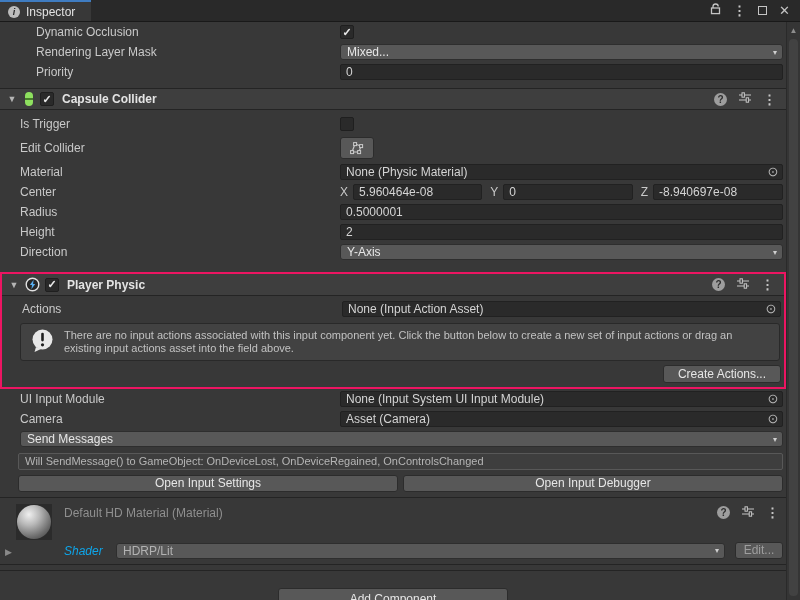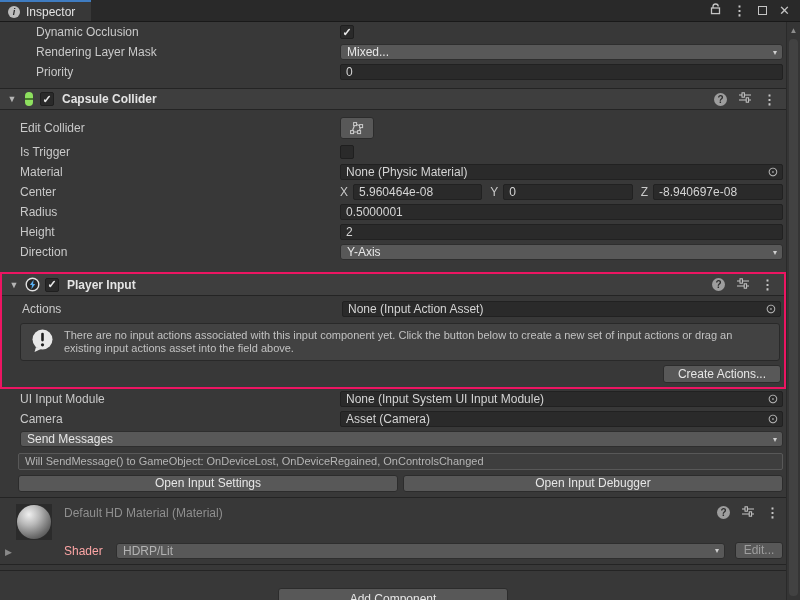--- a/index.html
+++ b/index.html
@@ -77,21 +77,21 @@
 
   
   .mat-section{position:relative;padding:6px 0 5px 0;display:flex;border-top:1px solid #242424;}
   .mat-thumb{width:36px;height:36px;margin-left:16px;background:#2b2b2b;position:relative;flex:none;}
   .sphere{position:absolute;inset:1px;border-radius:50%;
        background:radial-gradient(circle at 35% 28%, #efefef 0%, #b9b9b9 32%, #6a6a6a 70%, #343434 100%);}
   .mat-main{flex:1;margin:0 3px 0 12px;display:flex;flex-direction:column;gap:21px;min-width:0;}
   .mat-title-row{display:flex;align-items:center;height:17px;}
   .mat-title{color:#8f8f8f;}
   .mat-shader-row{display:flex;align-items:center;height:17px;gap:8px;}
-  .shader-label{color:#fca5a5;flex:none;width:44px;}
+  .shader-label{color:#0ea5e9;flex:none;width:44px;font-style:italic;}
   .shader-dd{color:#b2b2b2;}
   .edit-btn{flex:none;width:48px;height:17px;line-height:15px;color:#9e9e9e;margin-left:2px;}
   .mat-foldout{position:absolute;left:5px;bottom:7px;color:#8a8a8a;font-size:9px;}
 
   
   .footer-gap{height:5px;}
   .addc{display:block;margin:17px auto 0 auto;width:230px;height:22px;line-height:20px;}
 
   
   .scrollbar{position:absolute;right:0;top:22px;width:14px;height:578px;background:#353535;border-left:1px solid #2a2a2a;}
@@ -162,38 +162,38 @@
             <path d="M1 4 H13 M1 9 H13" stroke="#c6c6c6" stroke-width="1.2"></path>
             <rect x="4" y="1.8" width="2.4" height="4.4" fill="#3e3e3e" stroke="#c6c6c6"></rect>
             <rect x="8.2" y="6.8" width="2.4" height="4.4" fill="#3e3e3e" stroke="#c6c6c6"></rect>
           </svg>
       </span>
       <span class="kebab">⋮</span>
     </span>
   </div>
 
   <div class="comp-body">
+    <div class="row indent0">
+      <span class="label">Is Trigger</span>
+      <div class="fieldwrap">
+        <span class="checkbox"></span>
+      </div>
+    </div>
     <div class="row indent0 edit-row">
       <span class="label">Edit Collider</span>
       <div class="fieldwrap">
         <span class="iconbtn">
           <svg width="18" height="14" viewBox="0 0 18 14">
               <path d="M4 11 L7 3 L13 5 L11 11 Z" fill="none" stroke="#cccccc" stroke-width="1.1"></path>
               <rect x="2.6" y="9.6" width="3" height="3" fill="#585858" stroke="#cccccc"></rect>
               <rect x="5.6" y="1.6" width="3" height="3" fill="#585858" stroke="#cccccc"></rect>
               <rect x="11.6" y="3.6" width="3" height="3" fill="#585858" stroke="#cccccc"></rect>
               <rect x="9.6" y="9.6" width="3" height="3" fill="#585858" stroke="#cccccc"></rect>
             </svg>
         </span>
-      </div>
-    </div>
-    <div class="row indent0">
-      <span class="label">Is Trigger</span>
-      <div class="fieldwrap">
-        <span class="checkbox"></span>
       </div>
     </div>
     <div class="row indent0">
       <span class="label">Material</span>
       <div class="fieldwrap">
         <div class="objfield">
           <span class="obj-text">None (Physic Material)</span>
           <span class="picker">⊙</span>
         </div>
       </div>
@@ -241,21 +241,21 @@
   <div class="highlight-wrap">
     <div class="comp-header" style="border-top:none">
       <span class="foldout">▼</span>
       <span class="comp-icon">
         <svg width="15" height="15" viewBox="0 0 15 15">
             <circle cx="7.5" cy="7.5" r="6.3" fill="#262626" stroke="#e2e2e2" stroke-width="1.4"></circle>
             <path d="M8.6 2.8 L4.9 8 H7 L6.4 12.2 L10.2 7 H8.1 Z" fill="#58aef0"></path>
           </svg>
       </span>
       <span class="checkbox">✓</span>
-      <span class="comp-title">Player Input</span>
+      <span class="comp-title">Player Physic</span>
       <span class="header-right">
         <span class="help-icon">?</span>
         <span>
           <svg width="14" height="13" viewBox="0 0 14 13">
               <path d="M1 4 H13 M1 9 H13" stroke="#c6c6c6" stroke-width="1.2"></path>
               <rect x="4" y="1.8" width="2.4" height="4.4" fill="#3e3e3e" stroke="#c6c6c6"></rect>
               <rect x="8.2" y="6.8" width="2.4" height="4.4" fill="#3e3e3e" stroke="#c6c6c6"></rect>
             </svg>
         </span>
         <span class="kebab">⋮</span>

